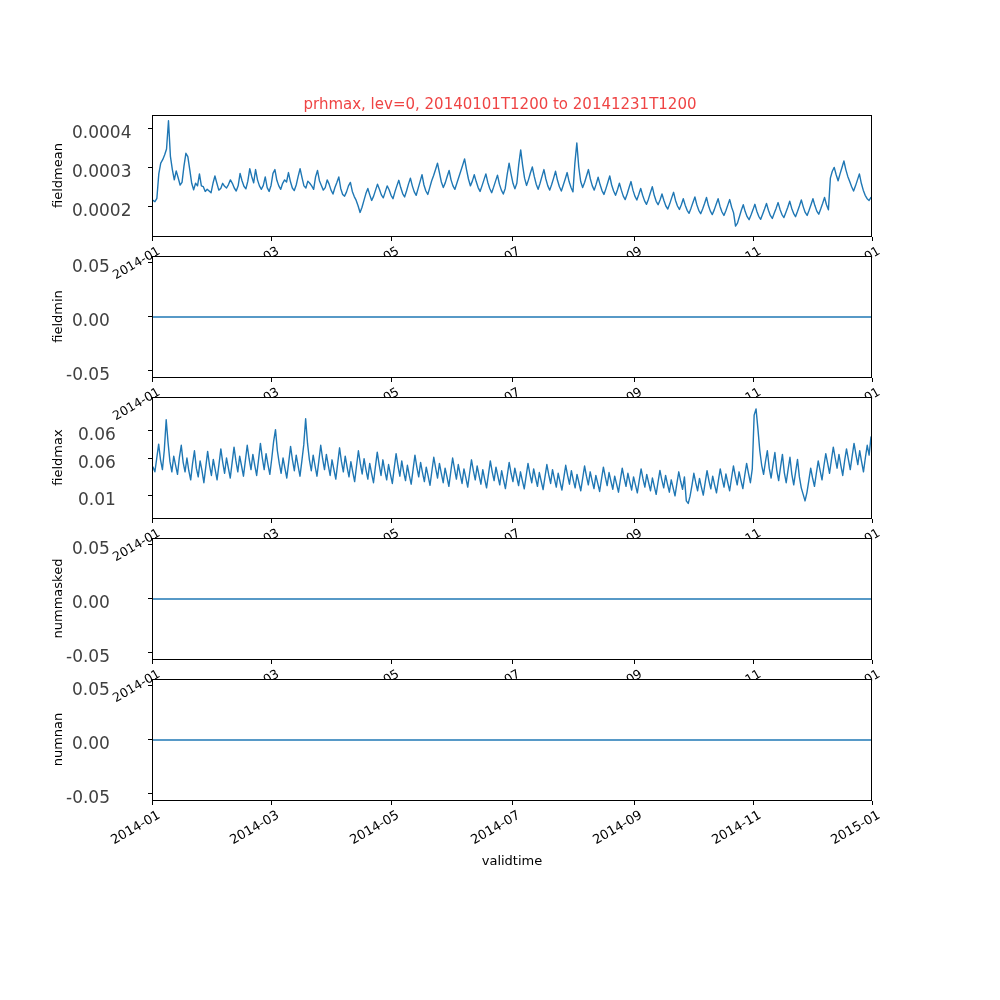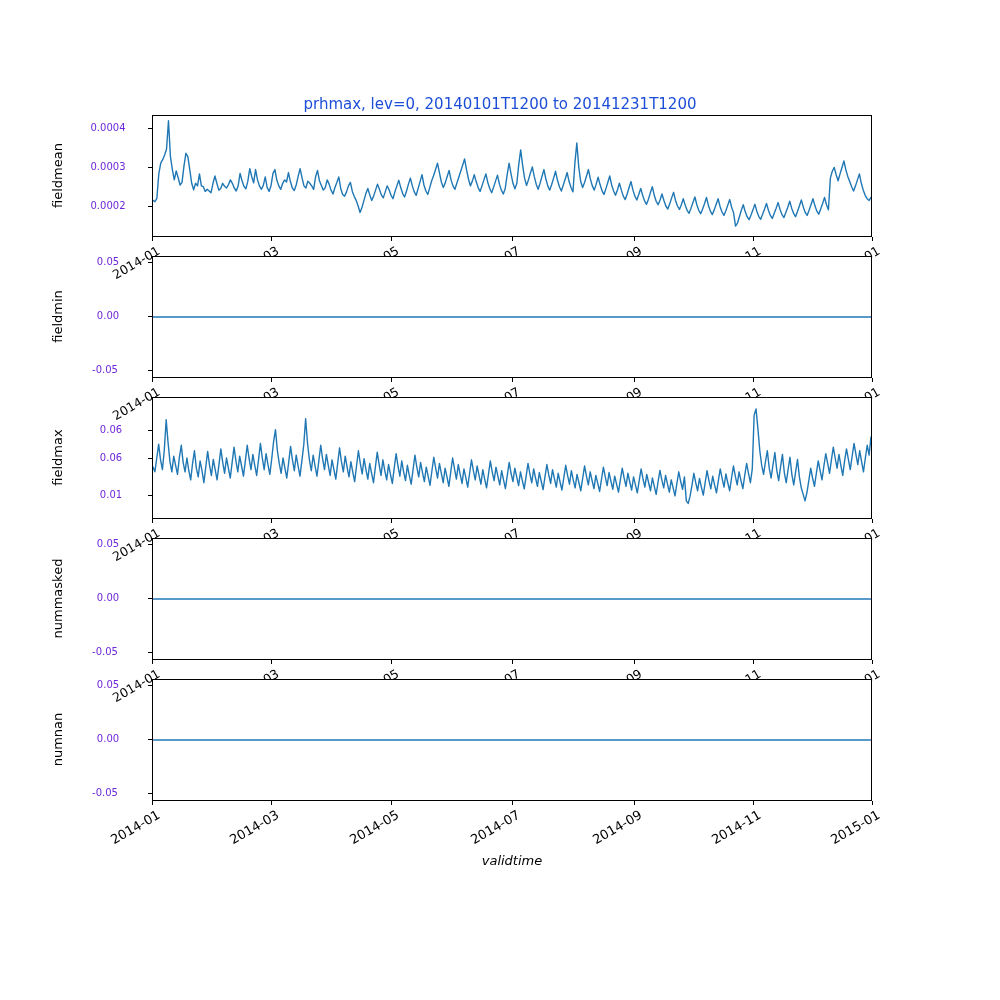--- a/index.html
+++ b/index.html
@@ -19,21 +19,21 @@
     width: 1000px;
     height: 1000px;
   }
   .title {
     position: absolute;
     left: 0;
     top: 95px;
     width: 1000px;
     text-align: center;
     font-size: 15px;
-    color: #1d4ed8;
+    color: #ef4444;
   }
   
   .panel {
     position: absolute;
     left: 152px;
     width: 720px;
     box-sizing: border-box;
     border: 1px solid #000000;
     background: #ffffff;
   }
@@ -53,23 +53,23 @@
     font-size: 13px;
     color: #000;
     transform-origin: 50% 50%;
     transform: rotate(-90deg);
     white-space: nowrap;
     text-align: center;
   }
   
   .ytick {
     position: absolute;
-    font-size: 10px;
-    color: #6d28d9;
-    text-align: center;
+    font-size: 17px;
+    color: #404040;
+    text-align: left;
     white-space: nowrap;
   }
   .ytickmark {
     position: absolute;
     width: 4px;
     height: 1px;
     background: #000;
   }
   
   .xtick {
@@ -240,15 +240,15 @@
   <div class="xtickmark" style="left:753px; top:801px;"></div>
   <div class="xtickmark" style="left:872px; top:801px;"></div>
   <div class="xtick" style="left:80px; top:807px; width:75px; font-size:13px;">2014-01</div>
   <div class="xtick" style="left:199px; top:807px; width:75px; font-size:13px;">2014-03</div>
   <div class="xtick" style="left:319px; top:807px; width:75px; font-size:13px;">2014-05</div>
   <div class="xtick" style="left:440px; top:807px; width:75px; font-size:13px;">2014-07</div>
   <div class="xtick" style="left:562px; top:807px; width:75px; font-size:13px;">2014-09</div>
   <div class="xtick" style="left:681px; top:807px; width:75px; font-size:13px;">2014-11</div>
   <div class="xtick" style="left:800px; top:807px; width:75px; font-size:13px;">2015-01</div>
 
-  <div class="xlabel" style="left:152px; top:853px; width:720px;font-style:italic;">validtime</div>
+  <div class="xlabel" style="left:152px; top:853px; width:720px;">validtime</div>
 
 </div>
 
 </body></html>

